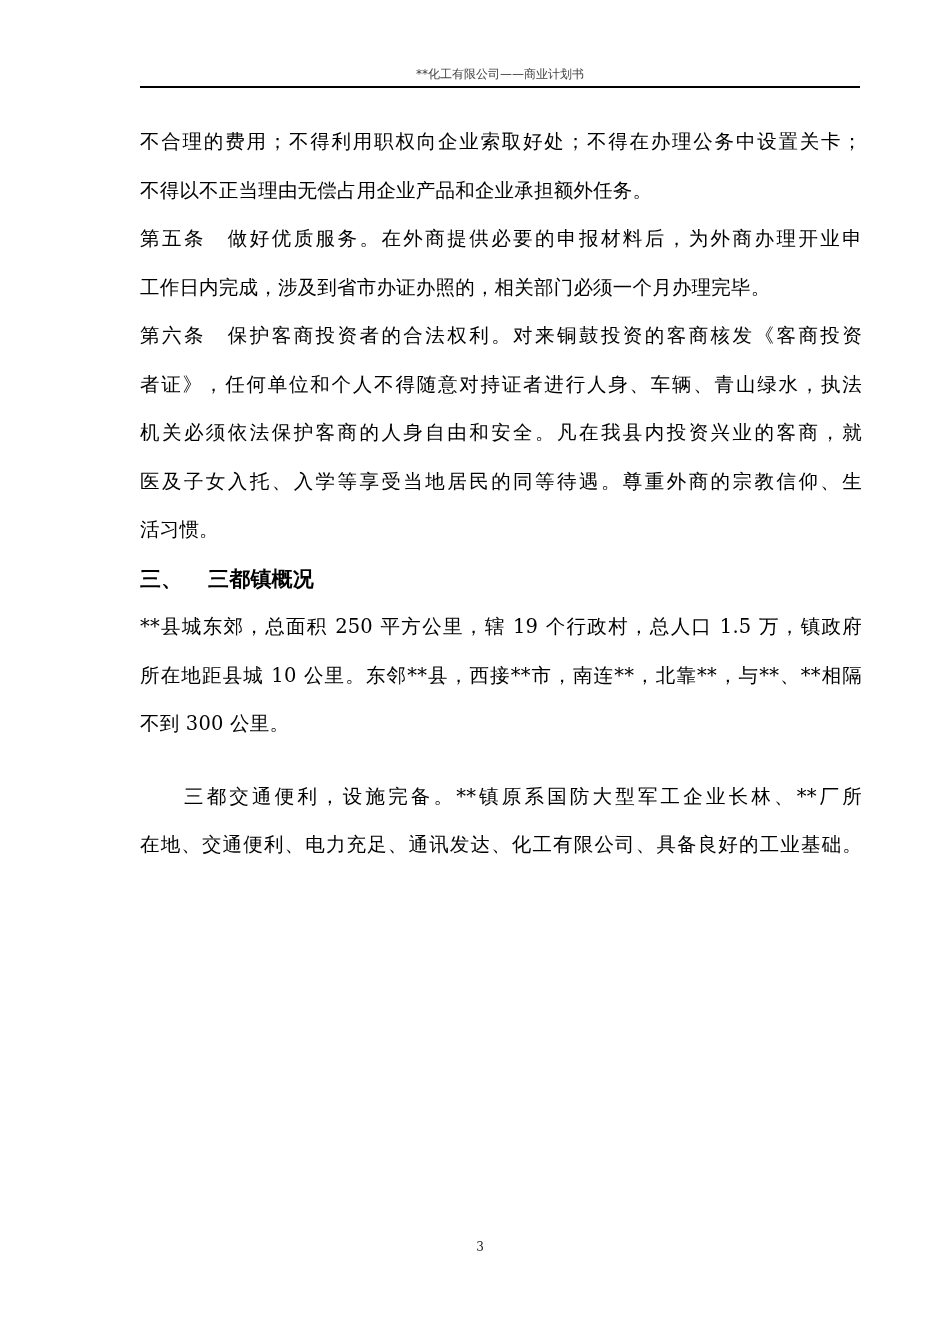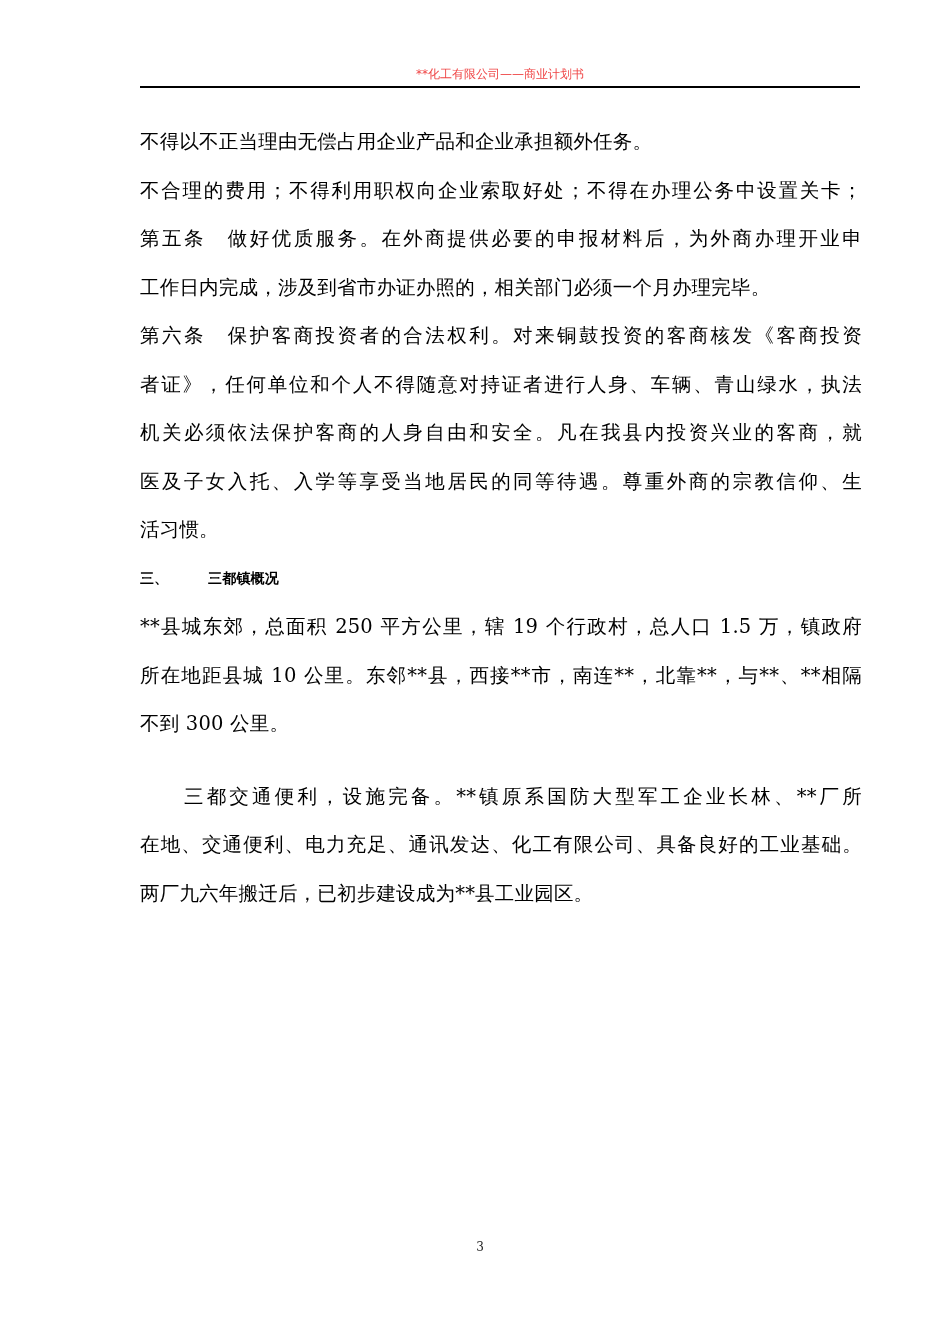--- a/index.html
+++ b/index.html
@@ -15,21 +15,21 @@
       font-family: "DejaVu Serif", "Liberation Serif", serif;
       color: #000;
     }
     .header {
       position: absolute;
       left: 140px;
       top: 66px;
       width: 720px;
       text-align: center;
       font-size: 12px;
-      color: #ef4444;
+      color: #404040;
       font-family: "DejaVu Sans", "Liberation Sans", sans-serif;
     }
     .header-rule {
       position: absolute;
       left: 140px;
       top: 86px;
       width: 720px;
       height: 0;
       border-top: 2px solid #000;
     }
@@ -48,21 +48,21 @@
     }
     .line.justify {
       text-align: justify;
       text-align-last: justify;
     }
     .line.indent1 { padding-left: 40px; }
     .line.indent2 { padding-left: 44px; }
     .heading {
       font-family: Liberation Serif, serif;
       font-weight: bold;
-      font-size: 14px;
+      font-size: 21px;
     }
     .heading .num { display: inline-block; width: 68px; }
     .spacer { height: 24px; }
     .page-number {
       position: absolute;
       left: 440px;
       top: 1240px;
       width: 80px;
       text-align: center;
       font-size: 12px;
@@ -70,22 +70,22 @@
     }
   </style>
 </head>
 <body>
 
 <div class="header">**化工有限公司——商业计划书</div>
 <div class="header-rule"></div>
 
 <div class="content">
   <div>
+    <div class="line justify">不合理的费用；不得利用职权向企业索取好处；不得在办理公务中设置关卡；</div>
     <div class="line">不得以不正当理由无偿占用企业产品和企业承担额外任务。</div>
-    <div class="line justify">不合理的费用；不得利用职权向企业索取好处；不得在办理公务中设置关卡；</div>
   </div>
 
   <div>
     <div class="line justify">第五条　做好优质服务。在外商提供必要的申报材料后，为外商办理开业申</div>
     <div class="line">工作日内完成，涉及到省市办证办照的，相关部门必须一个月办理完毕。</div>
   </div>
 
   <div>
     <div class="line justify">第六条　保护客商投资者的合法权利。对来铜鼓投资的客商核发《客商投资</div>
     <div class="line justify">者证》，任何单位和个人不得随意对持证者进行人身、车辆、青山绿水，执法</div>
@@ -102,17 +102,16 @@
     <div class="line justify">**县城东郊，总面积 250 平方公里，辖 19 个行政村，总人口 1.5 万，镇政府</div>
     <div class="line justify">所在地距县城 10 公里。东邻**县，西接**市，南连**，北靠**，与**、**相隔</div>
     <div class="line">不到 300 公里。</div>
   </div>
 
   <div class="spacer"></div>
 
   <div>
     <div class="line justify indent2">三都交通便利，设施完备。**镇原系国防大型军工企业长林、**厂所</div>
     <div class="line justify">在地、交通便利、电力充足、通讯发达、化工有限公司、具备良好的工业基础。</div>
-    <div class="line">两厂九六年搬迁后，已初步建设成为**县工业园区。</div>
   </div>
 </div>
 
 <div class="page-number">3</div>
 
 </body></html>

